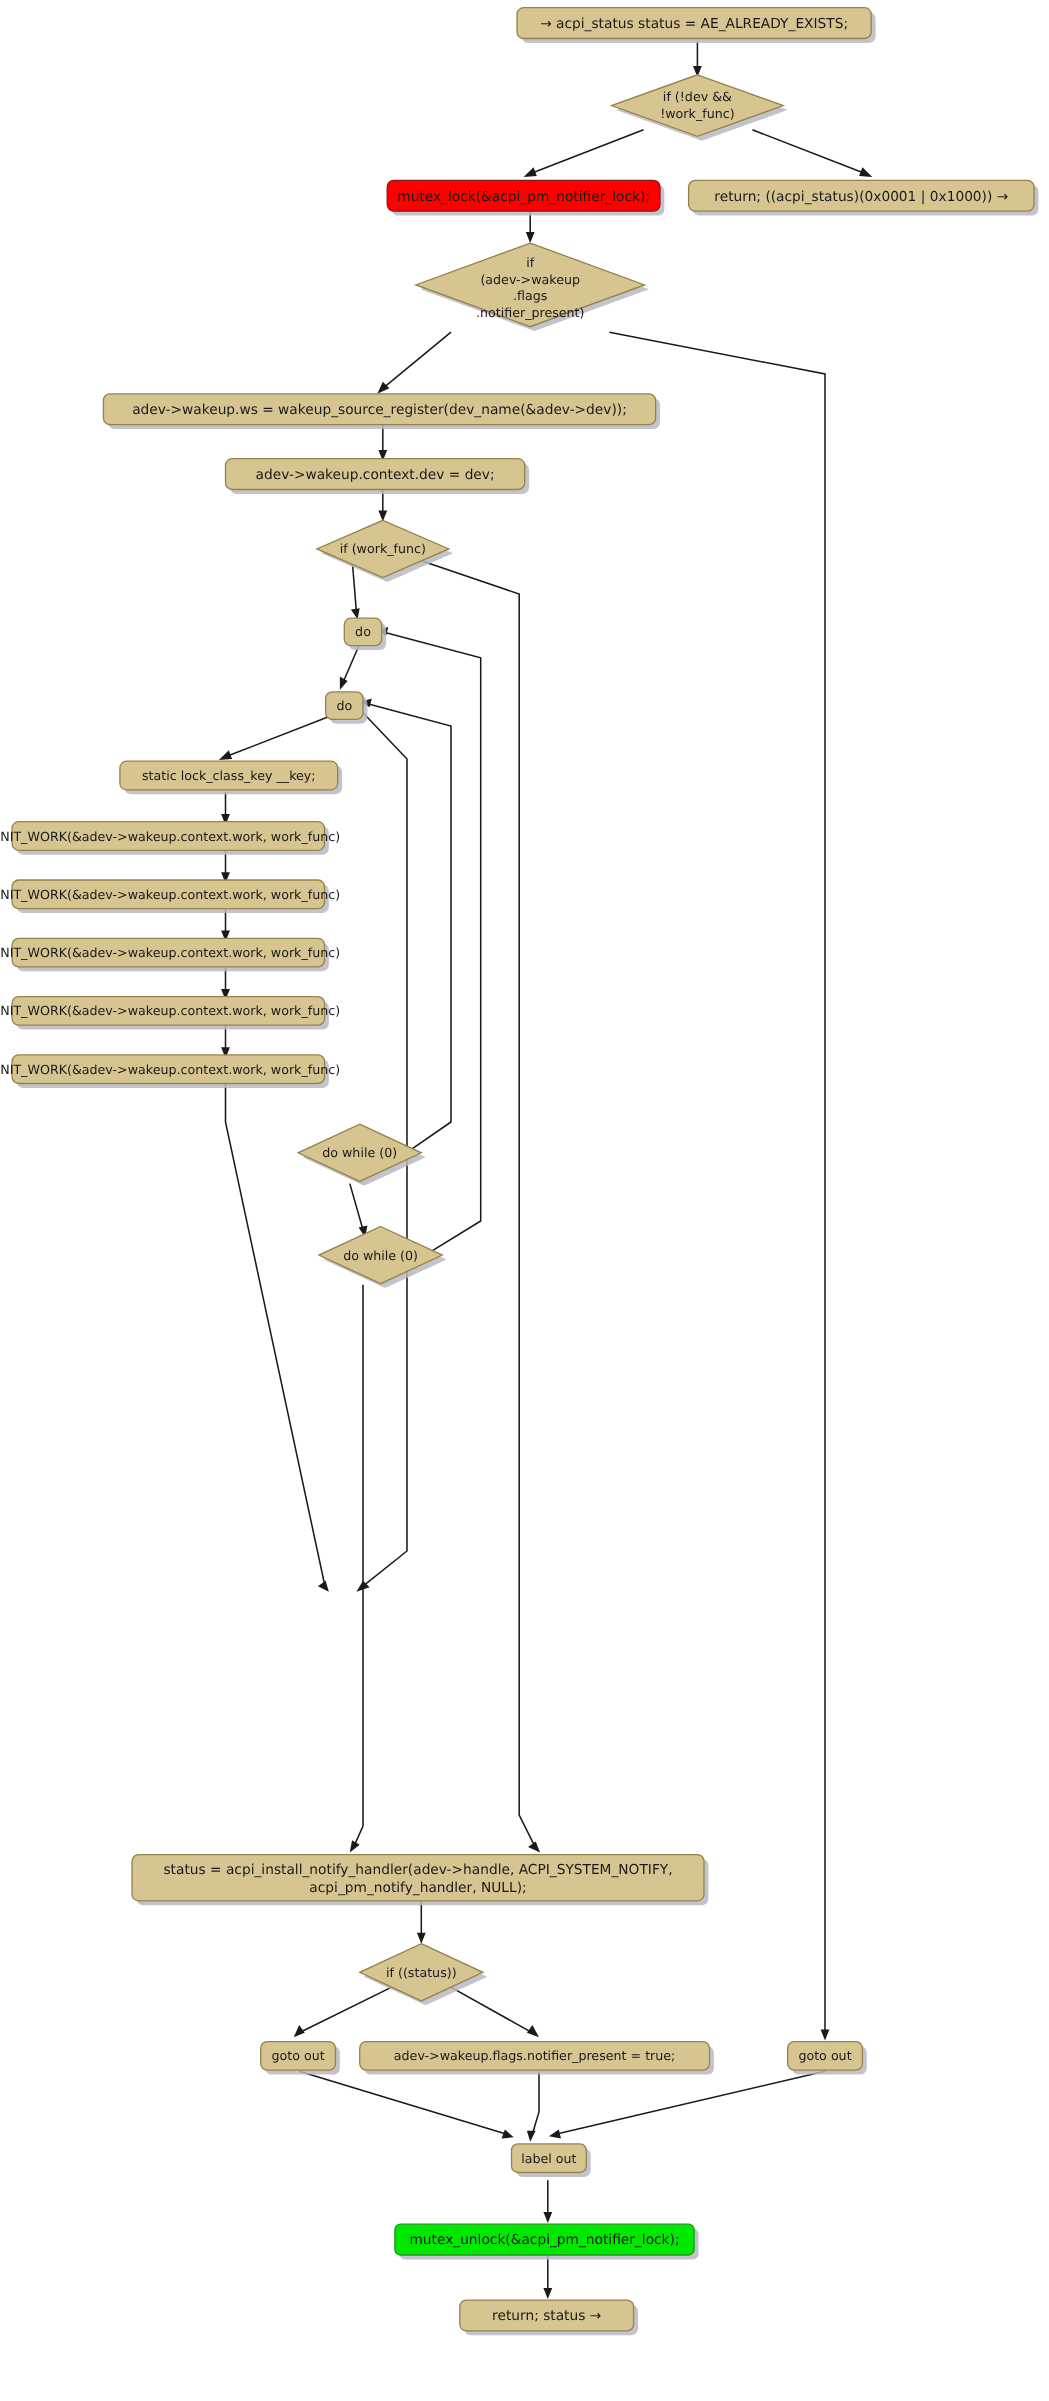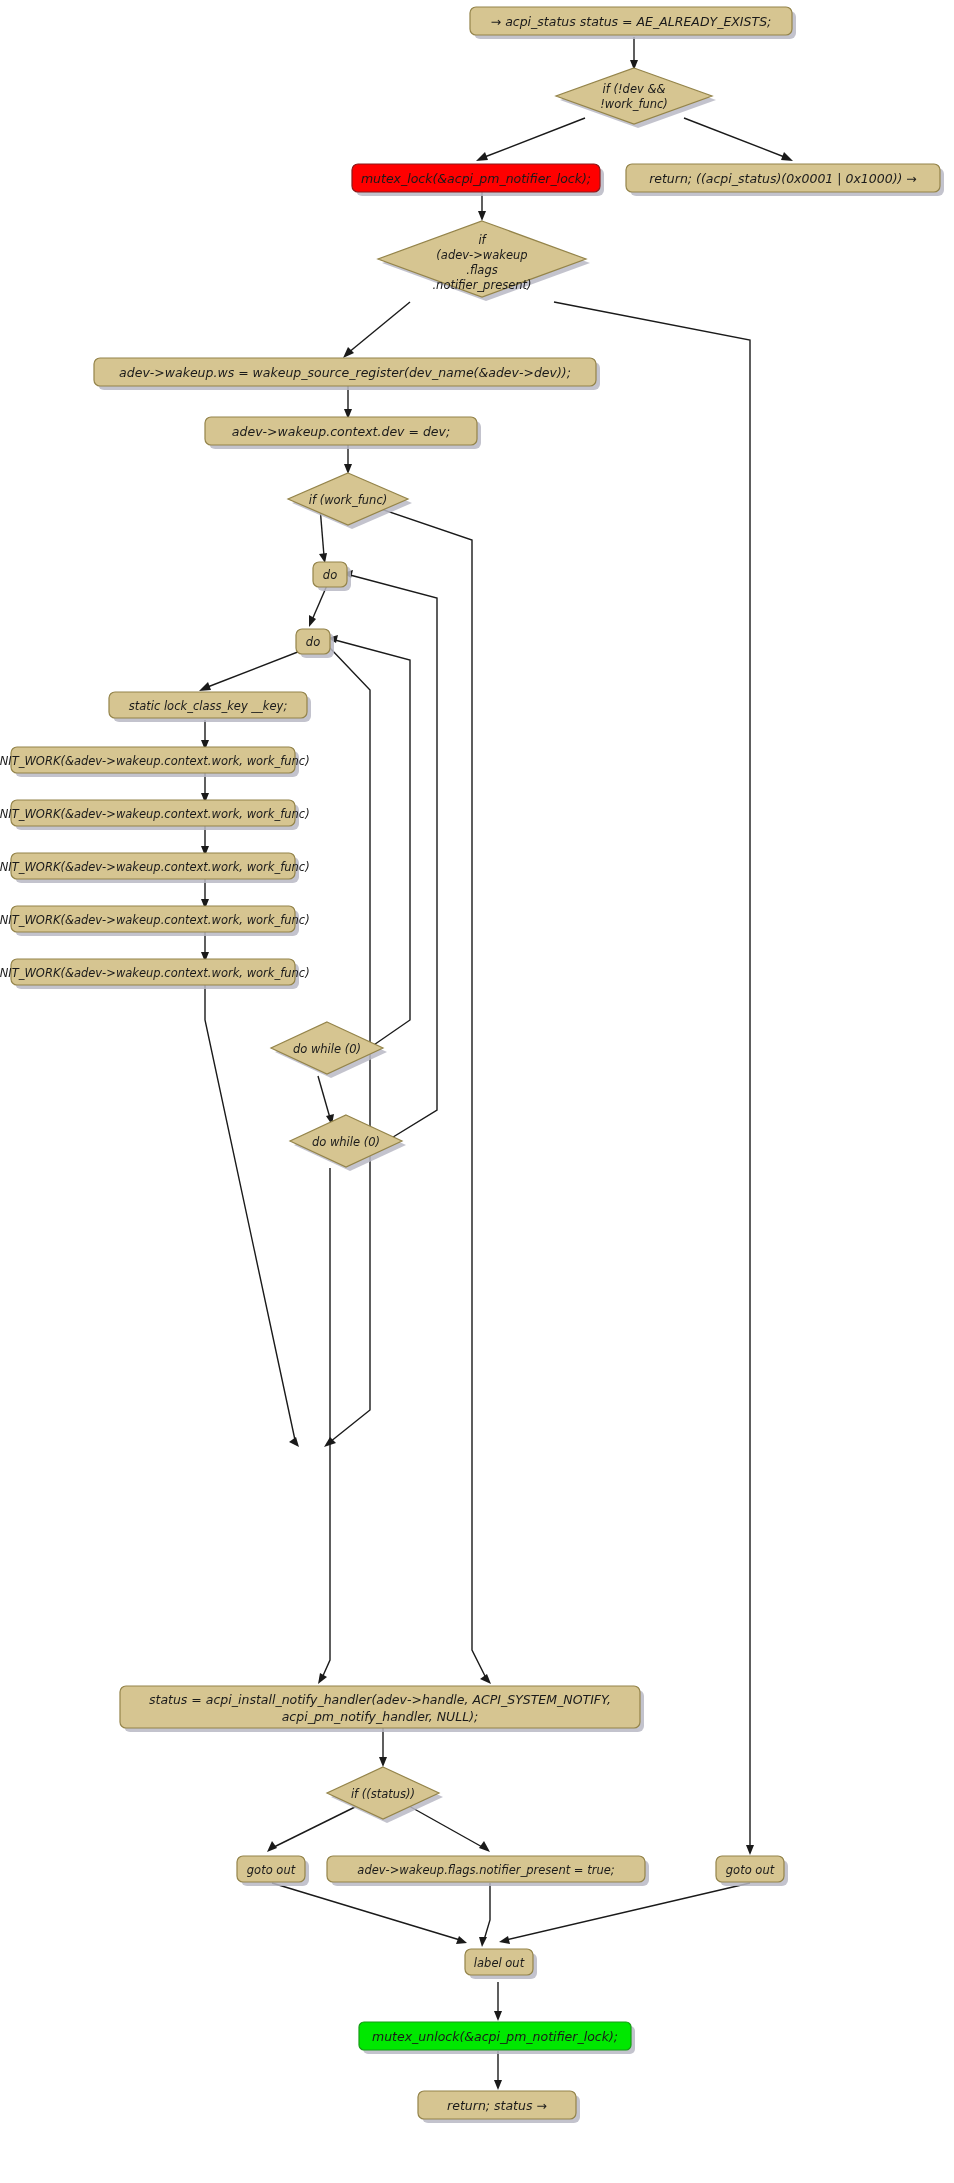--- a/index.html
+++ b/index.html
@@ -10,21 +10,20 @@
   body {
     width: 954px;
     height: 2183px;
     font-family: "DejaVu Sans", sans-serif;
     overflow: hidden;
   }
   #flow-root {
     position: relative;
     width: 954px;
     height: 2183px;
-    font-style: italic;
   }
   svg#flow-svg {
     position: absolute;
     top: 0;
     left: 0;
     width: 954px;
     height: 2183px;
   }
   .node-shape {
     stroke: #94844a;

